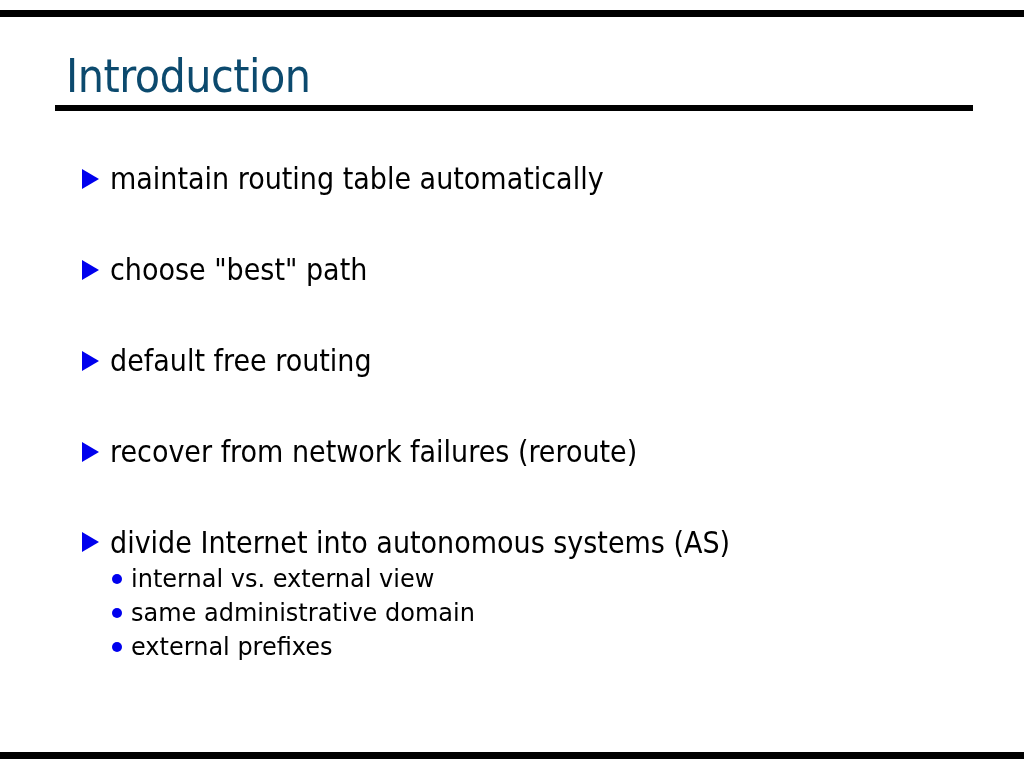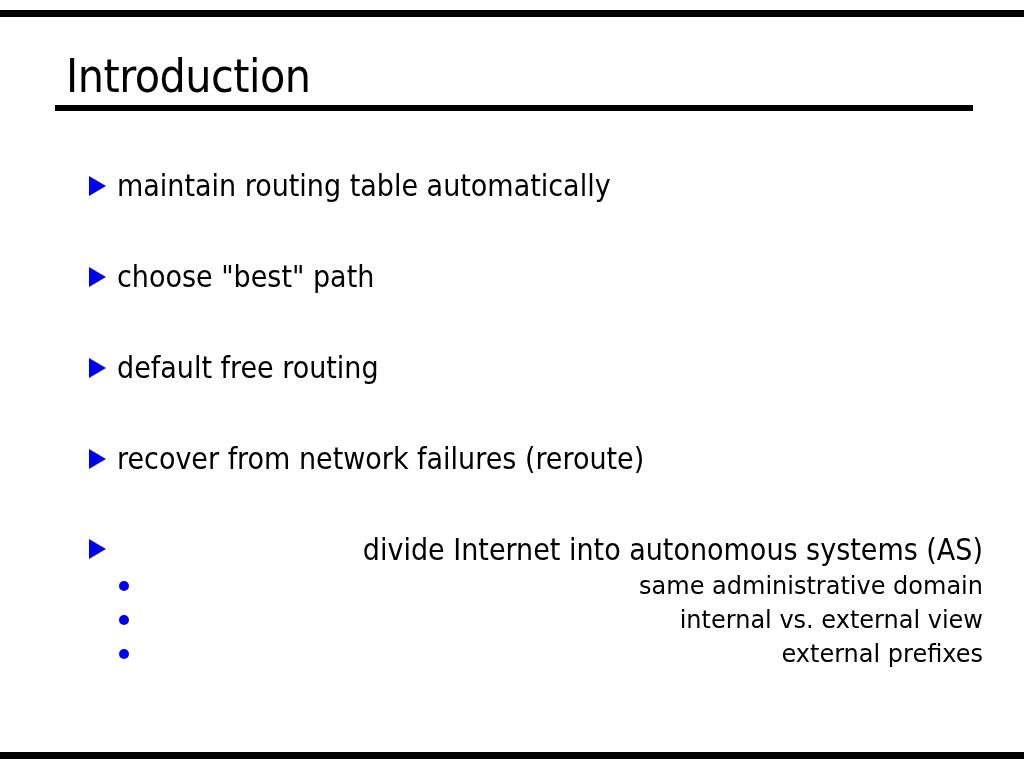--- a/index.html
+++ b/index.html
@@ -29,53 +29,52 @@
   .slide-title {
     position: absolute;
     left: 66px;
     top: 50px;
     margin: 0;
     font-size: 46px;
     line-height: 52px;
     font-weight: normal;
     font-stretch: condensed;
     letter-spacing: -0.5px;
-    color: #000000;
+    color: #0c4a6e;
     white-space: nowrap;
   }
   .title-underline {
     position: absolute;
     left: 55px;
     top: 105px;
     width: 918px;
     height: 6px;
     background: #000000;
   }
 
   ul.bullets {
     position: absolute;
     left: 78px;
     top: 156px;
     right: 30px;
-    margin: 11px;
+    margin: 4px;
     padding: 0;
     list-style: none;
   }
   ul.bullets > li {
     position: relative;
     padding-left: 28px;
     font-size: 30px;
     line-height: 37px;
     font-stretch: condensed;
     margin-bottom: 54px;
     white-space: nowrap;
   }
   ul.bullets > li.has-sub {
     margin-bottom: 0;
-    text-align: right;
   }
   .tri {
     position: absolute;
     left: 0;
     top: 50%;
     transform: translateY(-50%);
     width: 0;
     height: 0;
     border-left: 17px solid #0000ee;
     border-top: 10px solid transparent;
@@ -141,25 +140,25 @@
       <span>recover from network failures (reroute)</span>
     </li>
 
     <li class="has-sub">
       <span class="tri"></span>
       <span>divide Internet into autonomous systems (AS)</span>
 
       <ul class="subbullets">
         <li>
           <span class="dot"></span>
-          <span>same administrative domain</span>
+          <span>internal vs. external view</span>
         </li>
         <li>
           <span class="dot"></span>
-          <span>internal vs. external view</span>
+          <span>same administrative domain</span>
         </li>
         <li>
           <span class="dot"></span>
           <span>external prefixes</span>
         </li>
       </ul>
     </li>
 
   </ul>
 

